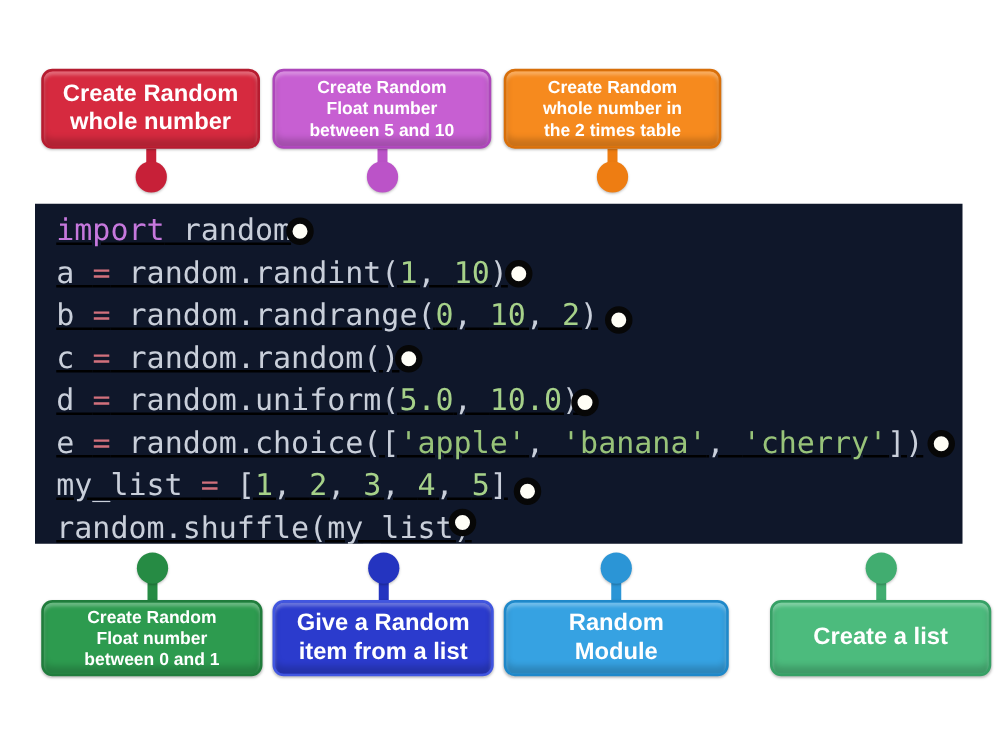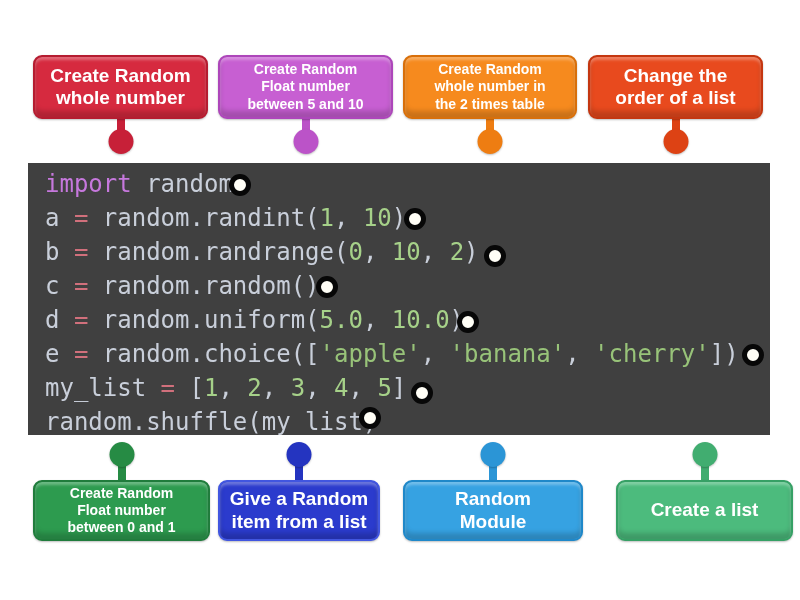--- a/index.html
+++ b/index.html
@@ -76,29 +76,23 @@
 Float number
 between 5 and 10</div>
       </div>
       <div class="label top" style="left: 403px; top: 55px; width: 174px; height: 64px; --fill: #f68a1e; --edge: #d86f0a; --accent: #ee7d12;">
         <div class="stem"></div>
         <div class="pin"></div>
         <div class="label-box small">Create Random
 whole number in
 the 2 times table</div>
       </div>
-      <div class="label top" style="left: 588px; top: 55px; width: 175px; height: 64px; --fill: #e84a1e; --edge: #c43610; --accent: #dd4214;">
-        <div class="stem"></div>
-        <div class="pin"></div>
-        <div class="label-box large">Change the
-order of a list</div>
-      </div>
     </div>
 
-  <div class="code-panel" id="code-panel" style="background: #404040;">
+  <div class="code-panel" id="code-panel" style="background: #0f172a; text-decoration: underline;">
     <div class="code-lines" id="code-lines"><div class="code-line"><span style="color: rgb(198, 120, 221);">import</span><span style="color: rgb(201, 207, 218);"> random</span></div><div class="code-line"><span style="color: rgb(201, 207, 218);">a </span><span style="color: rgb(209, 112, 124);">=</span><span style="color: rgb(201, 207, 218);"> random.randint(</span><span style="color: rgb(166, 209, 137);">1</span><span style="color: rgb(201, 207, 218);">, </span><span style="color: rgb(166, 209, 137);">10</span><span style="color: rgb(201, 207, 218);">)</span></div><div class="code-line"><span style="color: rgb(201, 207, 218);">b </span><span style="color: rgb(209, 112, 124);">=</span><span style="color: rgb(201, 207, 218);"> random.randrange(</span><span style="color: rgb(166, 209, 137);">0</span><span style="color: rgb(201, 207, 218);">, </span><span style="color: rgb(166, 209, 137);">10</span><span style="color: rgb(201, 207, 218);">, </span><span style="color: rgb(166, 209, 137);">2</span><span style="color: rgb(201, 207, 218);">)</span></div><div class="code-line"><span style="color: rgb(201, 207, 218);">c </span><span style="color: rgb(209, 112, 124);">=</span><span style="color: rgb(201, 207, 218);"> random.random()</span></div><div class="code-line"><span style="color: rgb(201, 207, 218);">d </span><span style="color: rgb(209, 112, 124);">=</span><span style="color: rgb(201, 207, 218);"> random.uniform(</span><span style="color: rgb(166, 209, 137);">5.0</span><span style="color: rgb(201, 207, 218);">, </span><span style="color: rgb(166, 209, 137);">10.0</span><span style="color: rgb(201, 207, 218);">)</span></div><div class="code-line"><span style="color: rgb(201, 207, 218);">e </span><span style="color: rgb(209, 112, 124);">=</span><span style="color: rgb(201, 207, 218);"> random.choice([</span><span style="color: rgb(152, 195, 121);">'apple'</span><span style="color: rgb(201, 207, 218);">, </span><span style="color: rgb(152, 195, 121);">'banana'</span><span style="color: rgb(201, 207, 218);">, </span><span style="color: rgb(152, 195, 121);">'cherry'</span><span style="color: rgb(201, 207, 218);">])</span></div><div class="code-line"><span style="color: rgb(201, 207, 218);">my_list </span><span style="color: rgb(209, 112, 124);">=</span><span style="color: rgb(201, 207, 218);"> [</span><span style="color: rgb(166, 209, 137);">1</span><span style="color: rgb(201, 207, 218);">, </span><span style="color: rgb(166, 209, 137);">2</span><span style="color: rgb(201, 207, 218);">, </span><span style="color: rgb(166, 209, 137);">3</span><span style="color: rgb(201, 207, 218);">, </span><span style="color: rgb(166, 209, 137);">4</span><span style="color: rgb(201, 207, 218);">, </span><span style="color: rgb(166, 209, 137);">5</span><span style="color: rgb(201, 207, 218);">]</span></div><div class="code-line"><span style="color: rgb(201, 207, 218);">random.shuffle(my_list)</span></div></div>
   </div>
 
   <div class="layer" id="dots-layer">
       <div class="dot" style="left: 240px; top: 185px;"></div>
       <div class="dot" style="left: 415px; top: 219px;"></div>
       <div class="dot" style="left: 495px; top: 256px;"></div>
       <div class="dot" style="left: 327px; top: 287px;"></div>
       <div class="dot" style="left: 468px; top: 322px;"></div>
       <div class="dot" style="left: 753px; top: 355px;"></div>
@@ -107,21 +101,21 @@
     </div>
 
   <div class="layer" id="bottom-row">
       <div class="label bottom" style="left: 33px; top: 480px; width: 177px; height: 61px; --fill: #2d9b4f; --edge: #207c3c; --accent: #268b44;">
         <div class="stem"></div>
         <div class="pin"></div>
         <div class="label-box small">Create Random
 Float number
 between 0 and 1</div>
       </div>
-      <div class="label bottom" style="left: 218px; top: 480px; width: 162px; height: 61px; --fill: #2b3bcd; --edge: #4156e0; --accent: #2434c0;">
+      <div class="label bottom" style="left: 218px; top: 480px; width: 177px; height: 61px; --fill: #2b3bcd; --edge: #4156e0; --accent: #2434c0;">
         <div class="stem"></div>
         <div class="pin"></div>
         <div class="label-box large">Give a Random
 item from a list</div>
       </div>
       <div class="label bottom" style="left: 403px; top: 480px; width: 180px; height: 61px; --fill: #36a2e2; --edge: #1f88c9; --accent: #2b95d6;">
         <div class="stem"></div>
         <div class="pin"></div>
         <div class="label-box large">Random
 Module</div>

